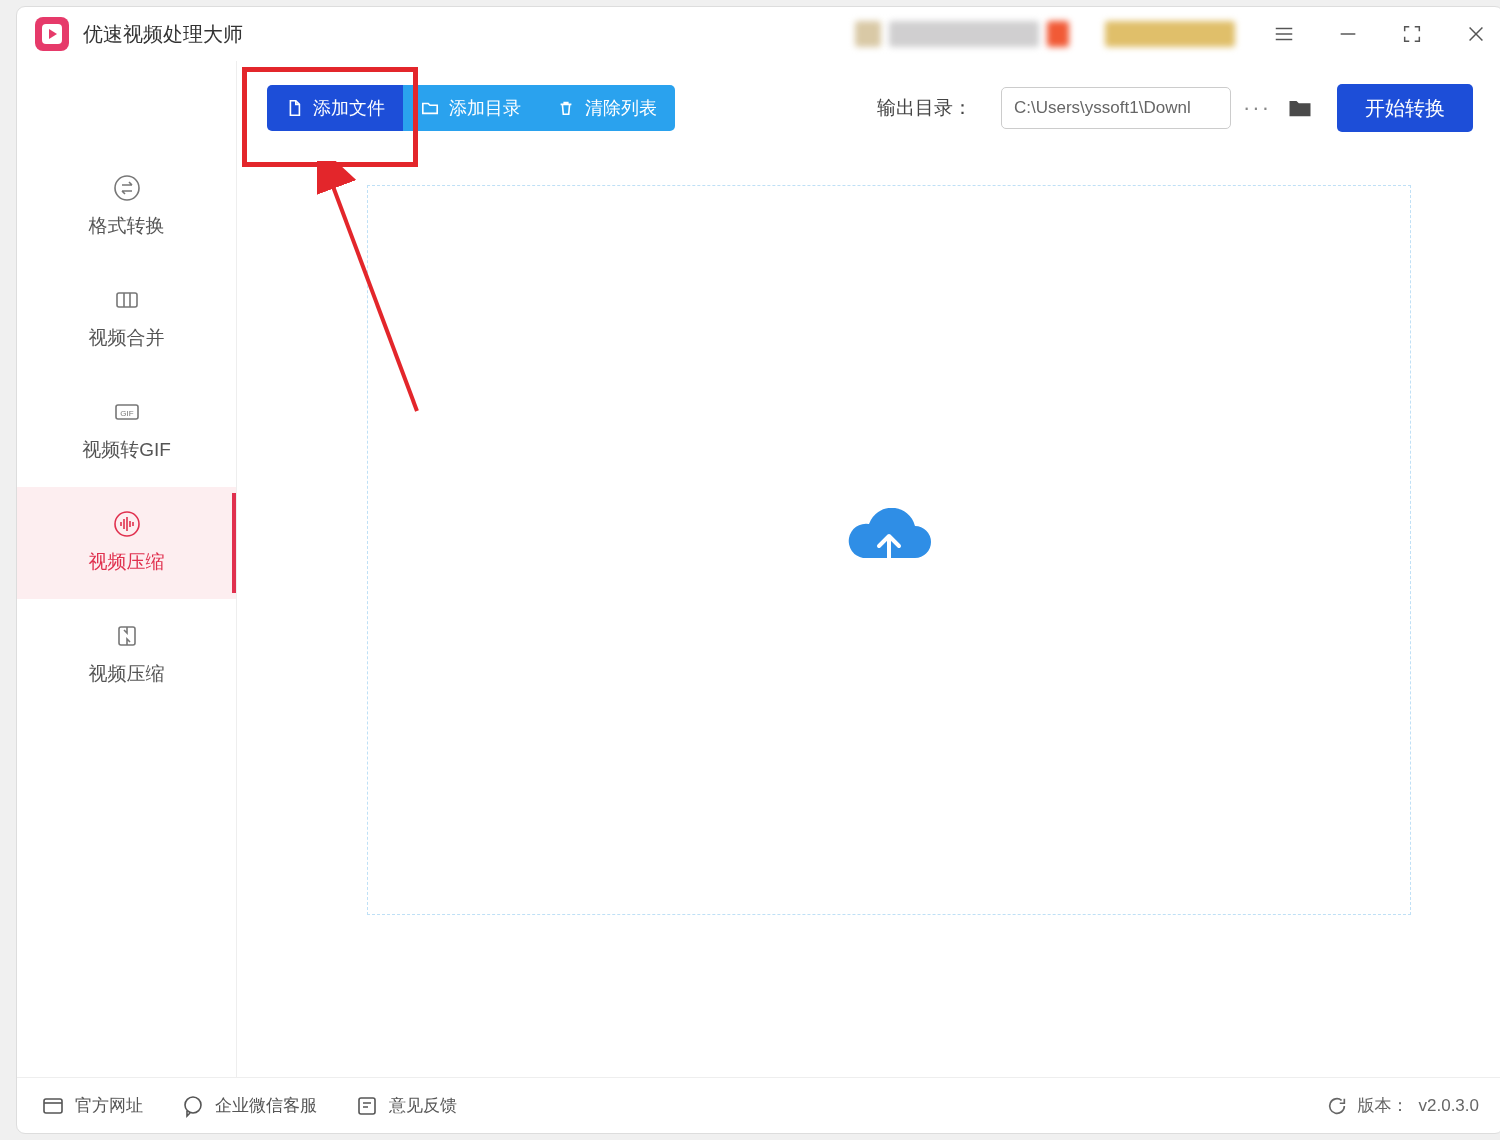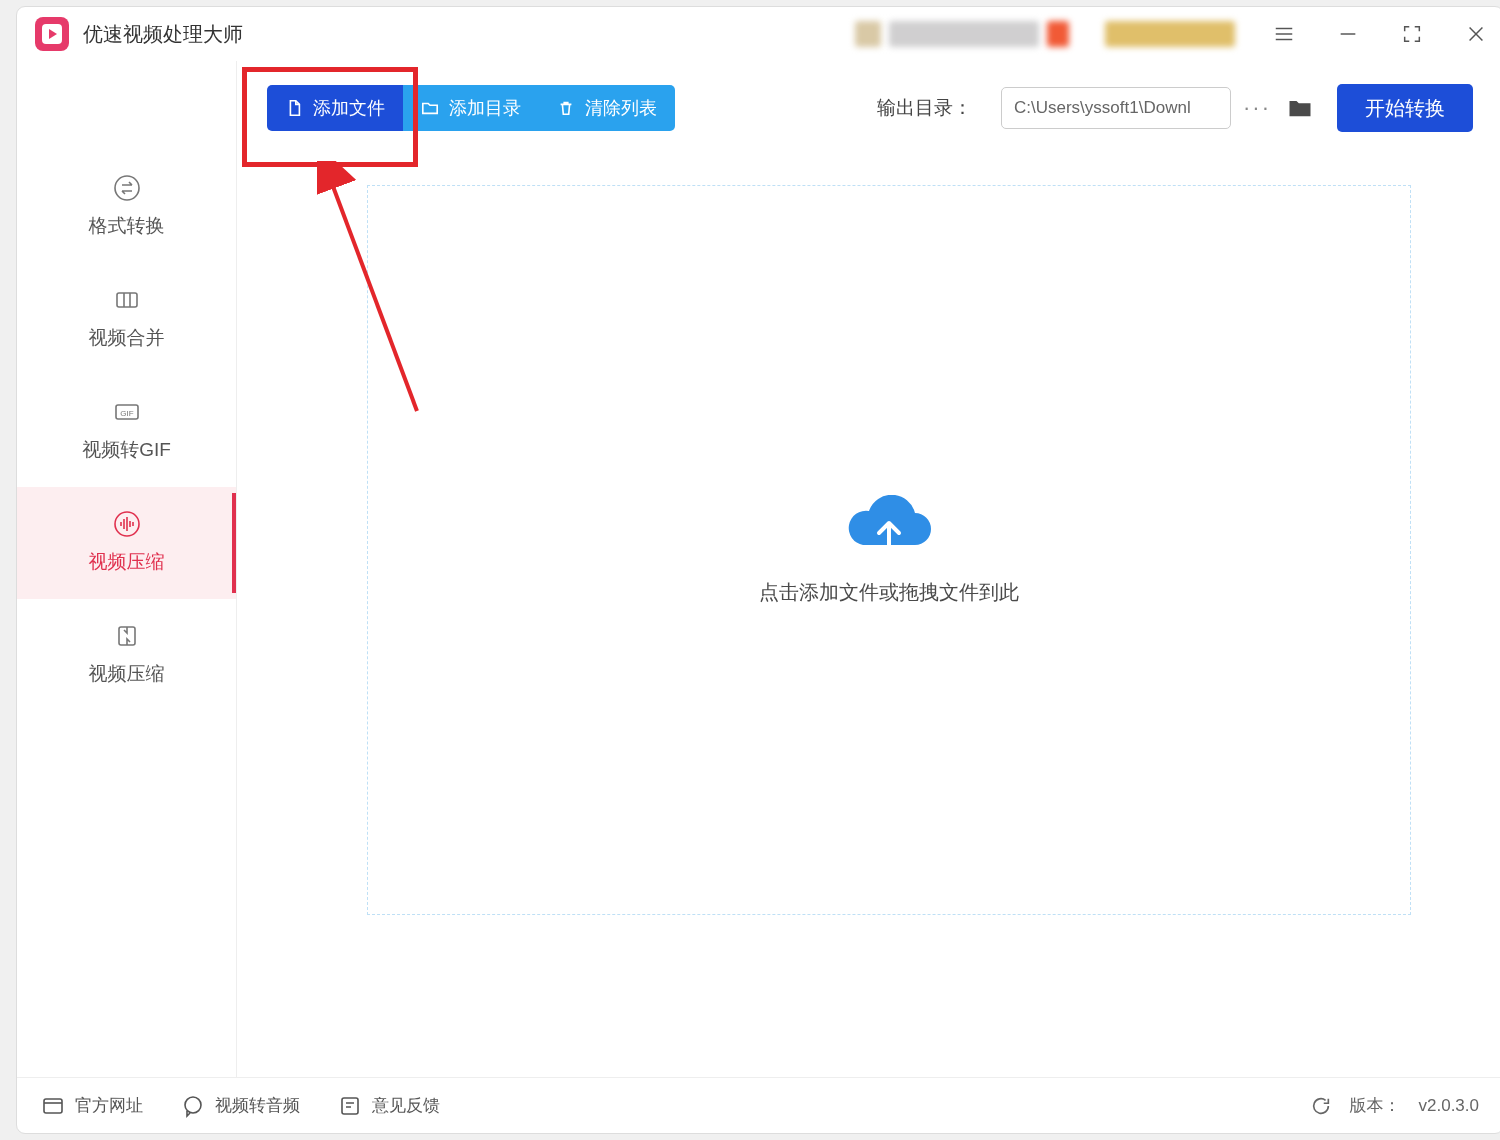--- a/index.html
+++ b/index.html
@@ -149,21 +149,21 @@
 
   
   .footer{
     height:56px;border-top:1px solid #eee;
     display:flex;align-items:center;padding:0 24px;gap:38px;
     color:#555;font-size:17px;
   }
   .footer-item{display:flex;align-items:center;gap:10px;cursor:pointer;}
   .footer-item svg{width:24px;height:24px;stroke:#555;fill:none;stroke-width:1.6;}
   .footer-spacer{flex:1;}
-  .version-wrap{display:flex;align-items:center;gap:18px;color:#666;}
+  .version-wrap{display:flex;align-items:center;gap:10px;color:#666;}
   .version-wrap svg{width:22px;height:22px;stroke:#666;fill:none;stroke-width:1.8;}
 
 </style>
 </head>
 <body>
 
 <div class="app-window">
 
   <div class="titlebar">
     <div class="app-logo">
@@ -304,40 +304,39 @@
           </marker>
         </defs>
         <line x1="100" y1="250" x2="14" y2="20" stroke="#e3262b" stroke-width="4" marker-end="url(#ah)"></line>
       </svg>
 
       <div class="dropzone">
         <svg class="cloud-icon" viewBox="0 0 92 62">
           <path d="M72 50a16 16 0 0 0 0-32 24 24 0 0 0-46-2A14 14 0 0 0 20 50z" fill="#2f8ee6"></path>
           <path d="M46 50V28M46 28l-10 10M46 28l10 10" stroke="#fff" stroke-width="4" fill="none" stroke-linecap="round" stroke-linejoin="round"></path>
         </svg>
-        <div class="drop-text">点击添加文件或拖拽文件到此</div>
       </div>
 
     </div>
   </div>
 
   <div class="footer">
     <div class="footer-item">
       <svg viewBox="0 0 24 24">
           <rect x="3" y="5" width="18" height="14" rx="2"></rect>
           <line x1="3" y1="9" x2="21" y2="9"></line>
         </svg>
       <span>官方网址</span>
     </div>
     <div class="footer-item">
       <svg viewBox="0 0 24 24">
           <circle cx="12" cy="11" r="8"></circle>
           <path d="M9 19l-3 3v-5"></path>
         </svg>
-      <span>视频转音频</span>
+      <span>企业微信客服</span>
     </div>
     <div class="footer-item">
       <svg viewBox="0 0 24 24">
           <rect x="4" y="4" width="16" height="16" rx="2"></rect>
           <path d="M8 9h8M8 13h5"></path>
         </svg>
       <span>意见反馈</span>
     </div>
     <div class="footer-spacer"></div>
     <div class="version-wrap">

